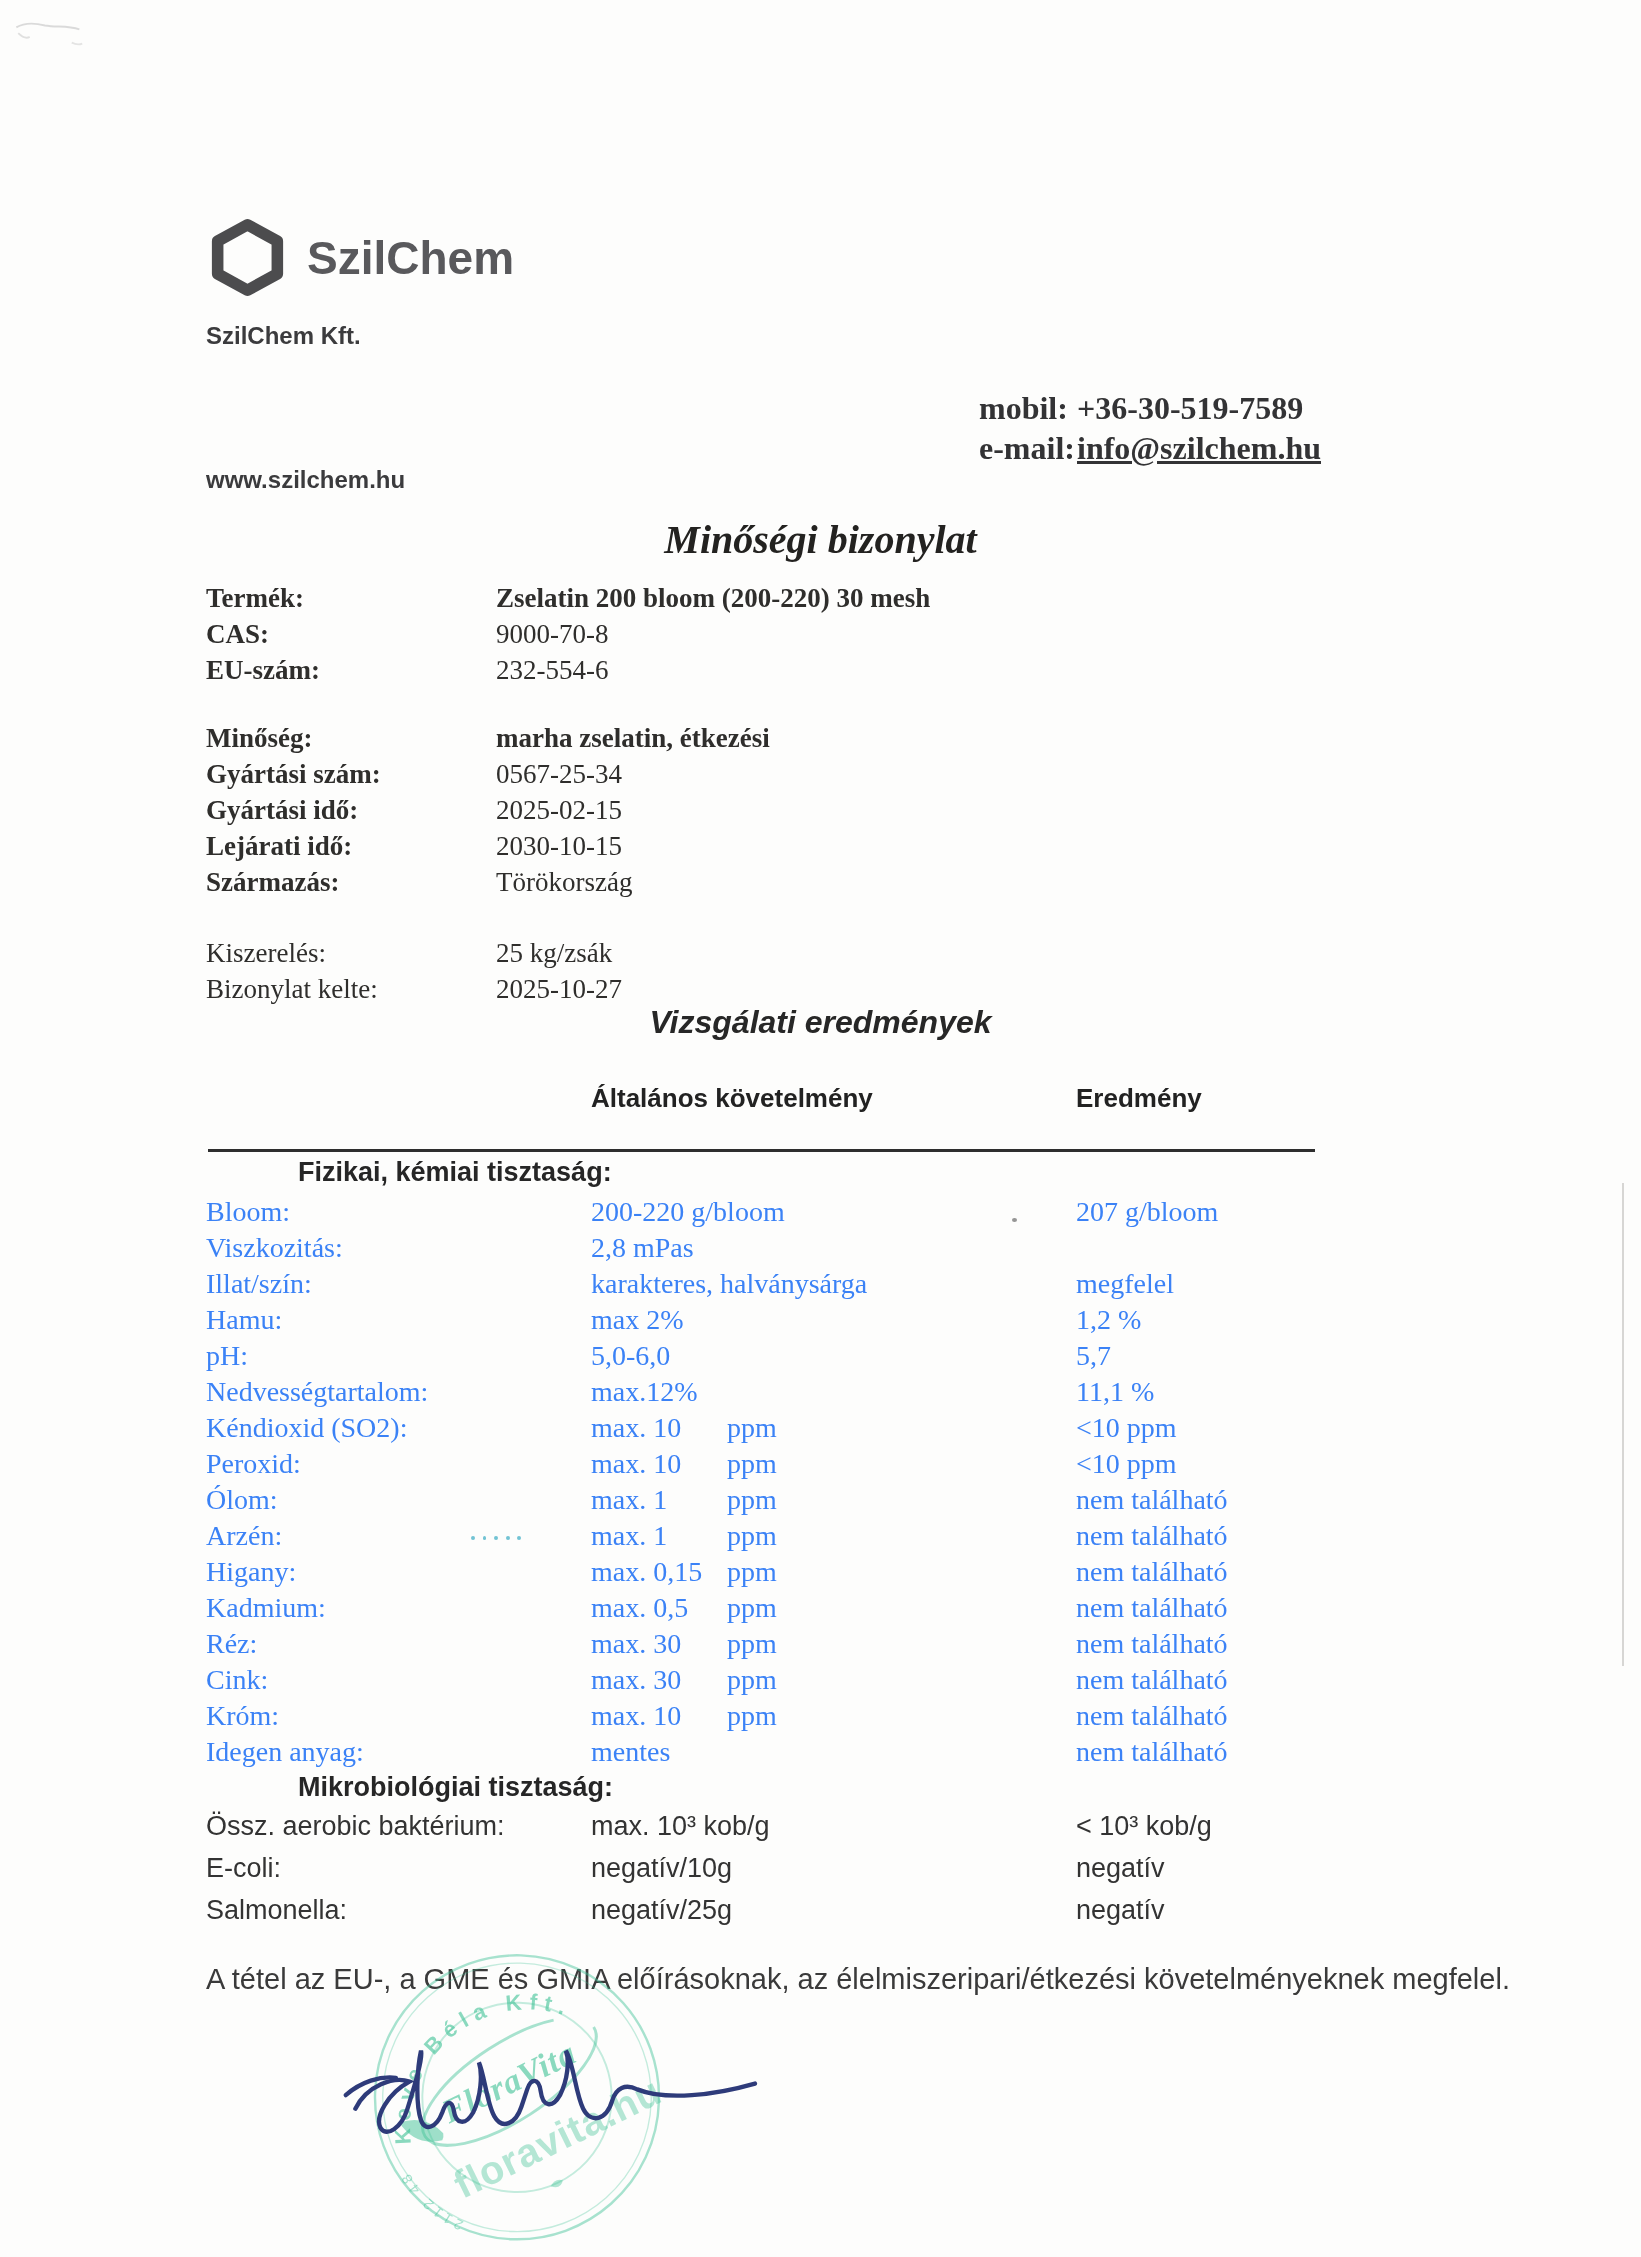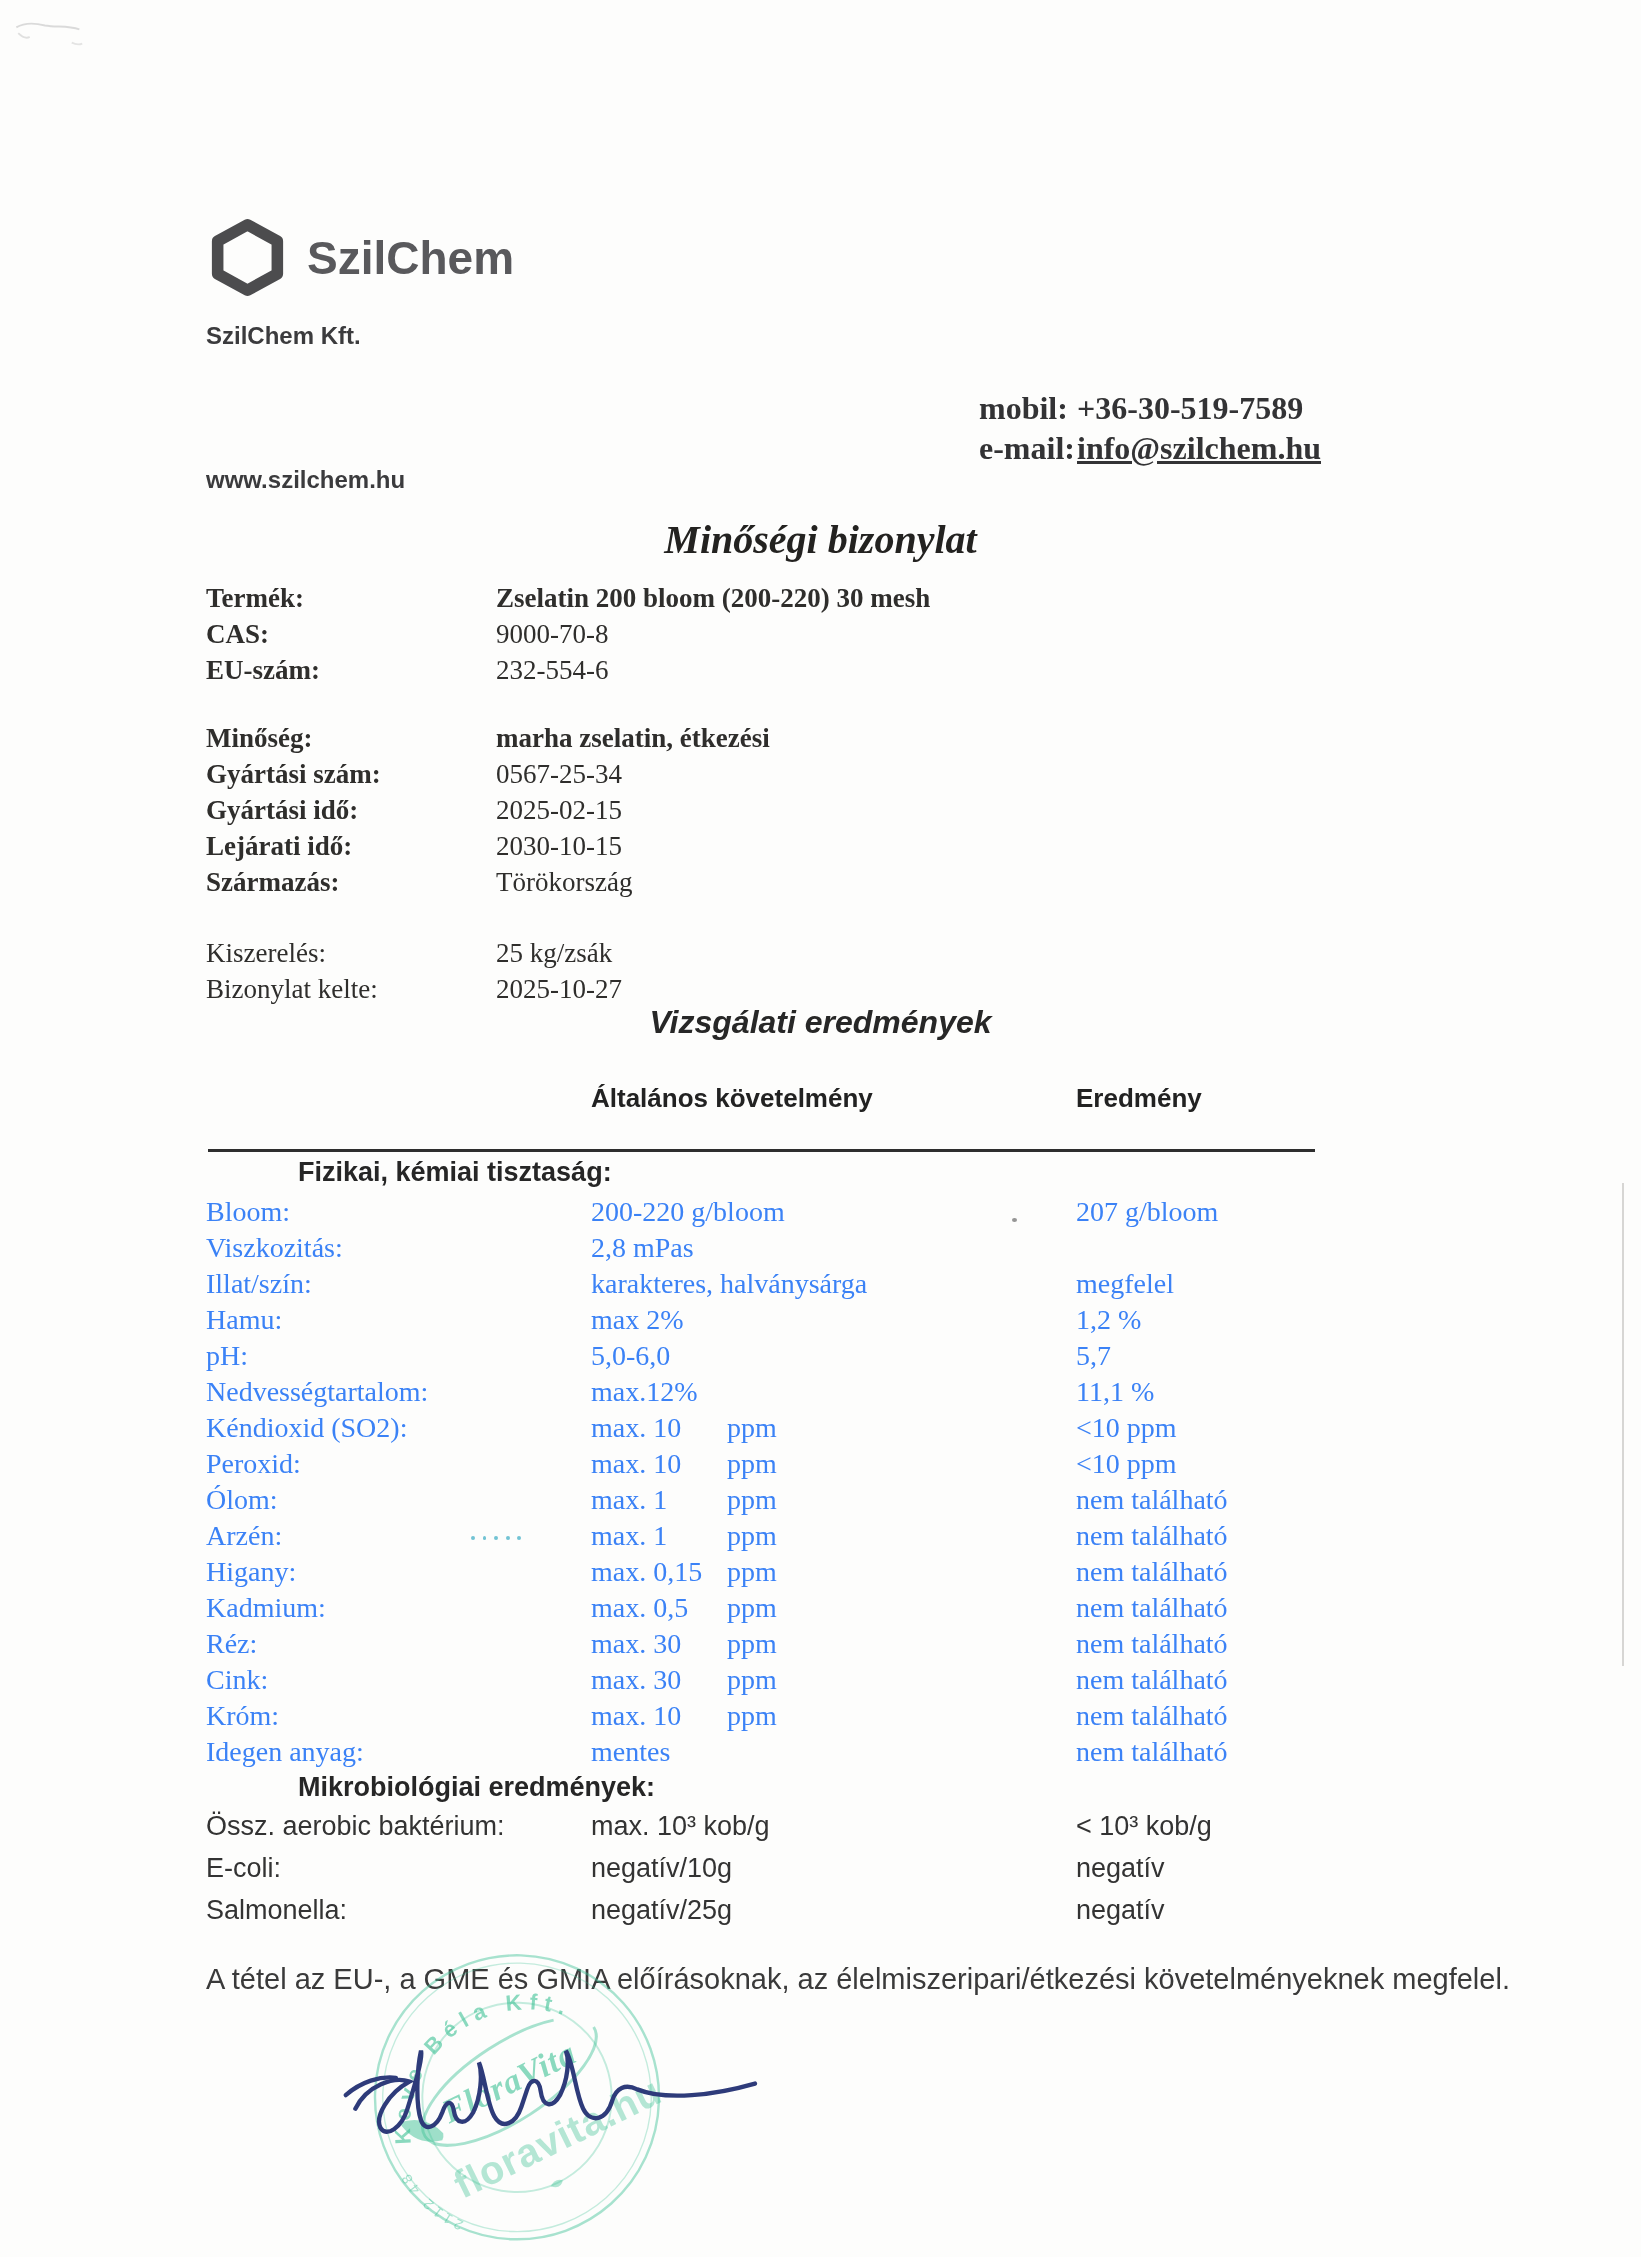--- a/index.html
+++ b/index.html
@@ -244,21 +244,21 @@
     <span class="res-label">Króm:</span>
     <span class="res-req"><span class="req-text">max. 10</span><span class="req-unit">ppm</span></span>
     <span class="res-result">nem található</span>
   </div>
       <div class="res-row">
     <span class="res-label">Idegen anyag:</span>
     <span class="res-req"><span class="req-text">mentes</span><span class="req-unit"></span></span>
     <span class="res-result">nem található</span>
   </div>
       <div class="res-section">
-    <span>Mikrobiológiai eredmények:</span>
+    <span>Mikrobiológiai tisztaság:</span>
   </div>
       <div class="res-row sans">
     <span class="res-label">Össz. aerobic baktérium:</span>
     <span class="res-req"><span class="req-text">max. 10³ kob/g</span><span class="req-unit"></span></span>
     <span class="res-result">&lt; 10³ kob/g</span>
   </div>
       <div class="res-row sans">
     <span class="res-label">E-coli:</span>
     <span class="res-req"><span class="req-text">negatív/10g</span><span class="req-unit"></span></span>
     <span class="res-result">negatív</span>

